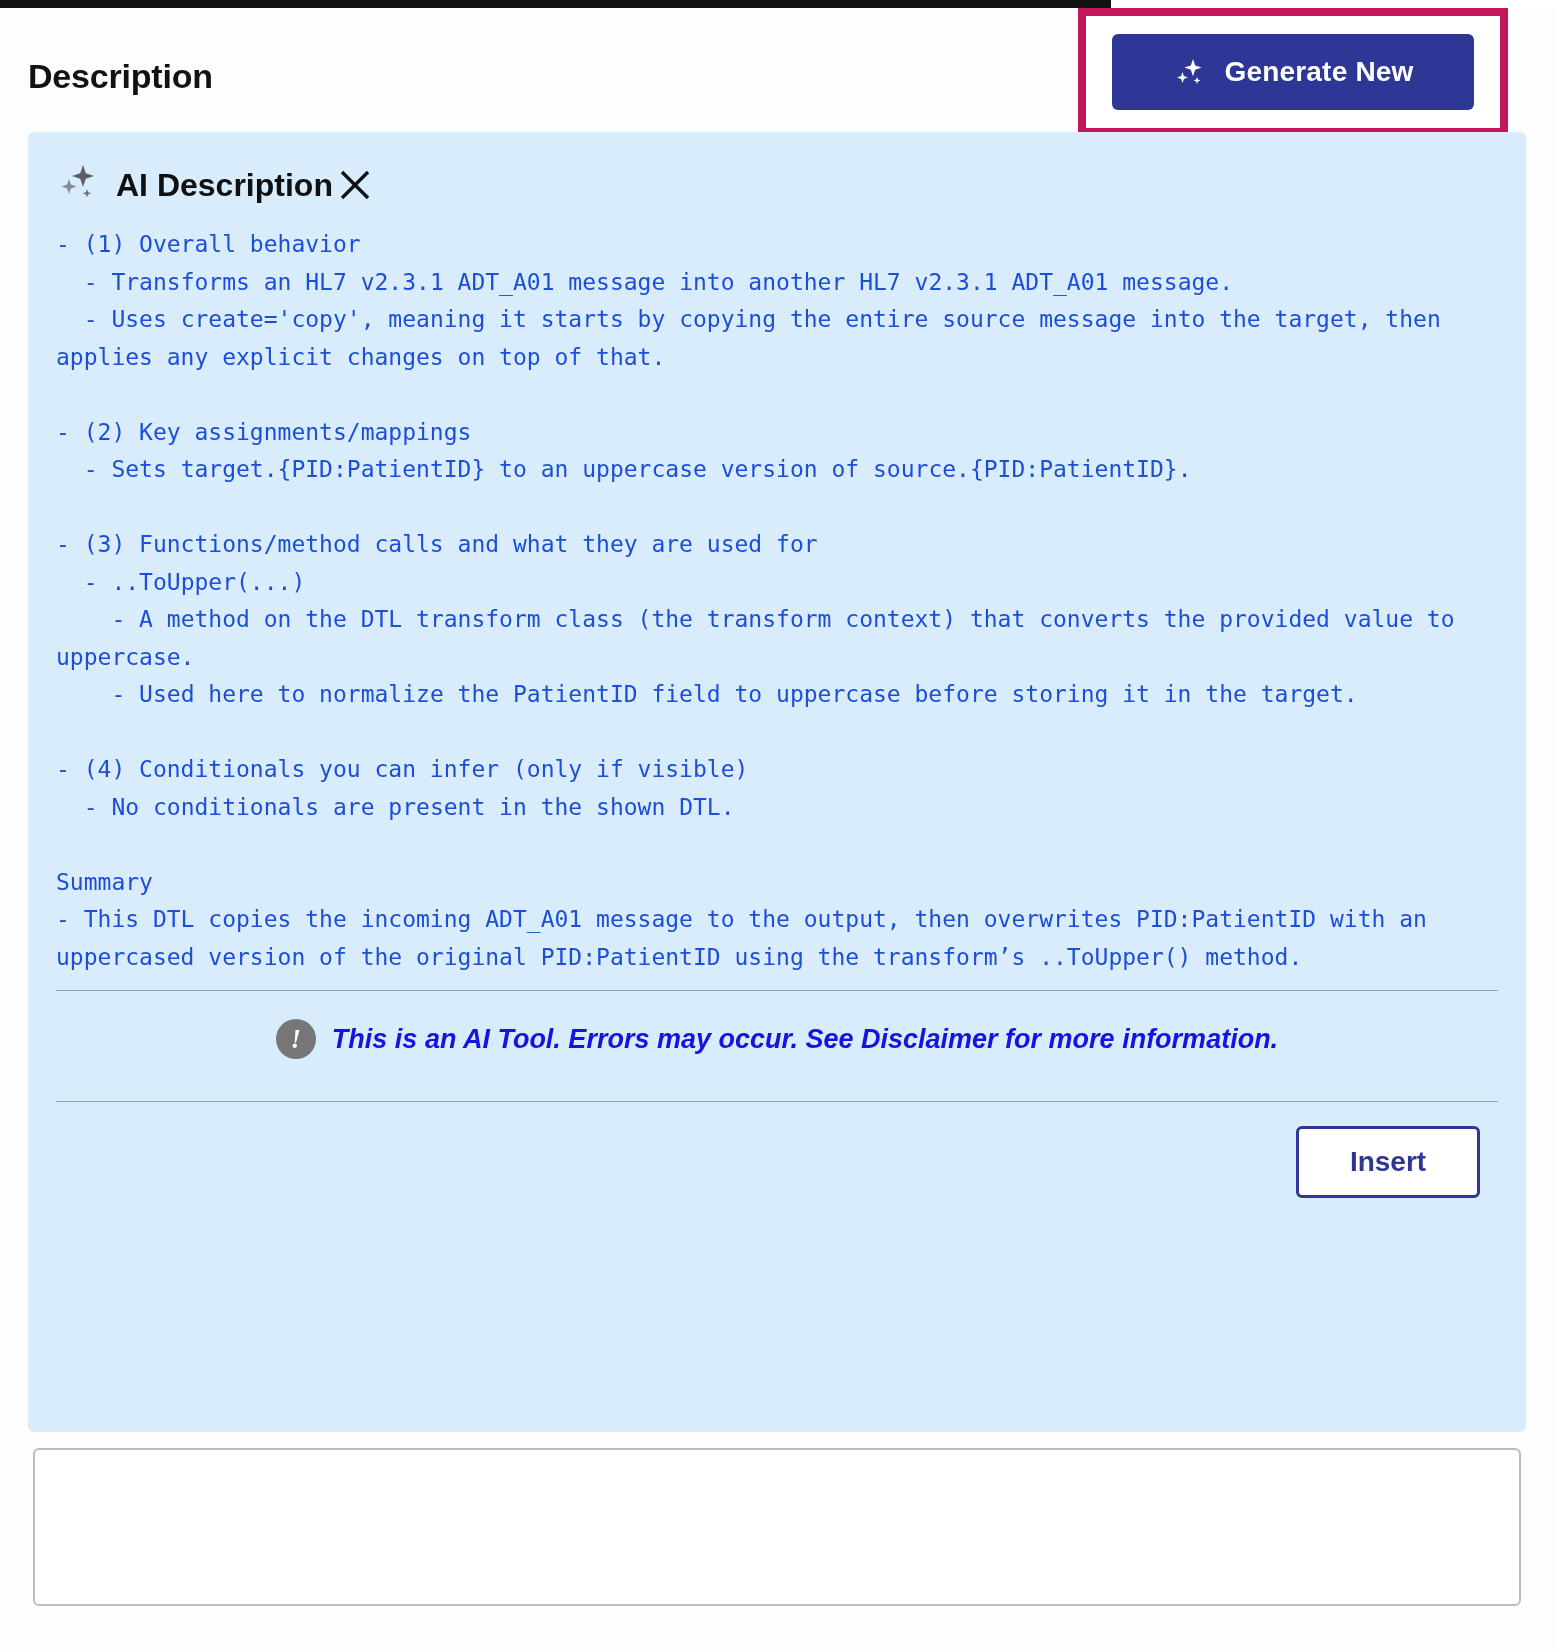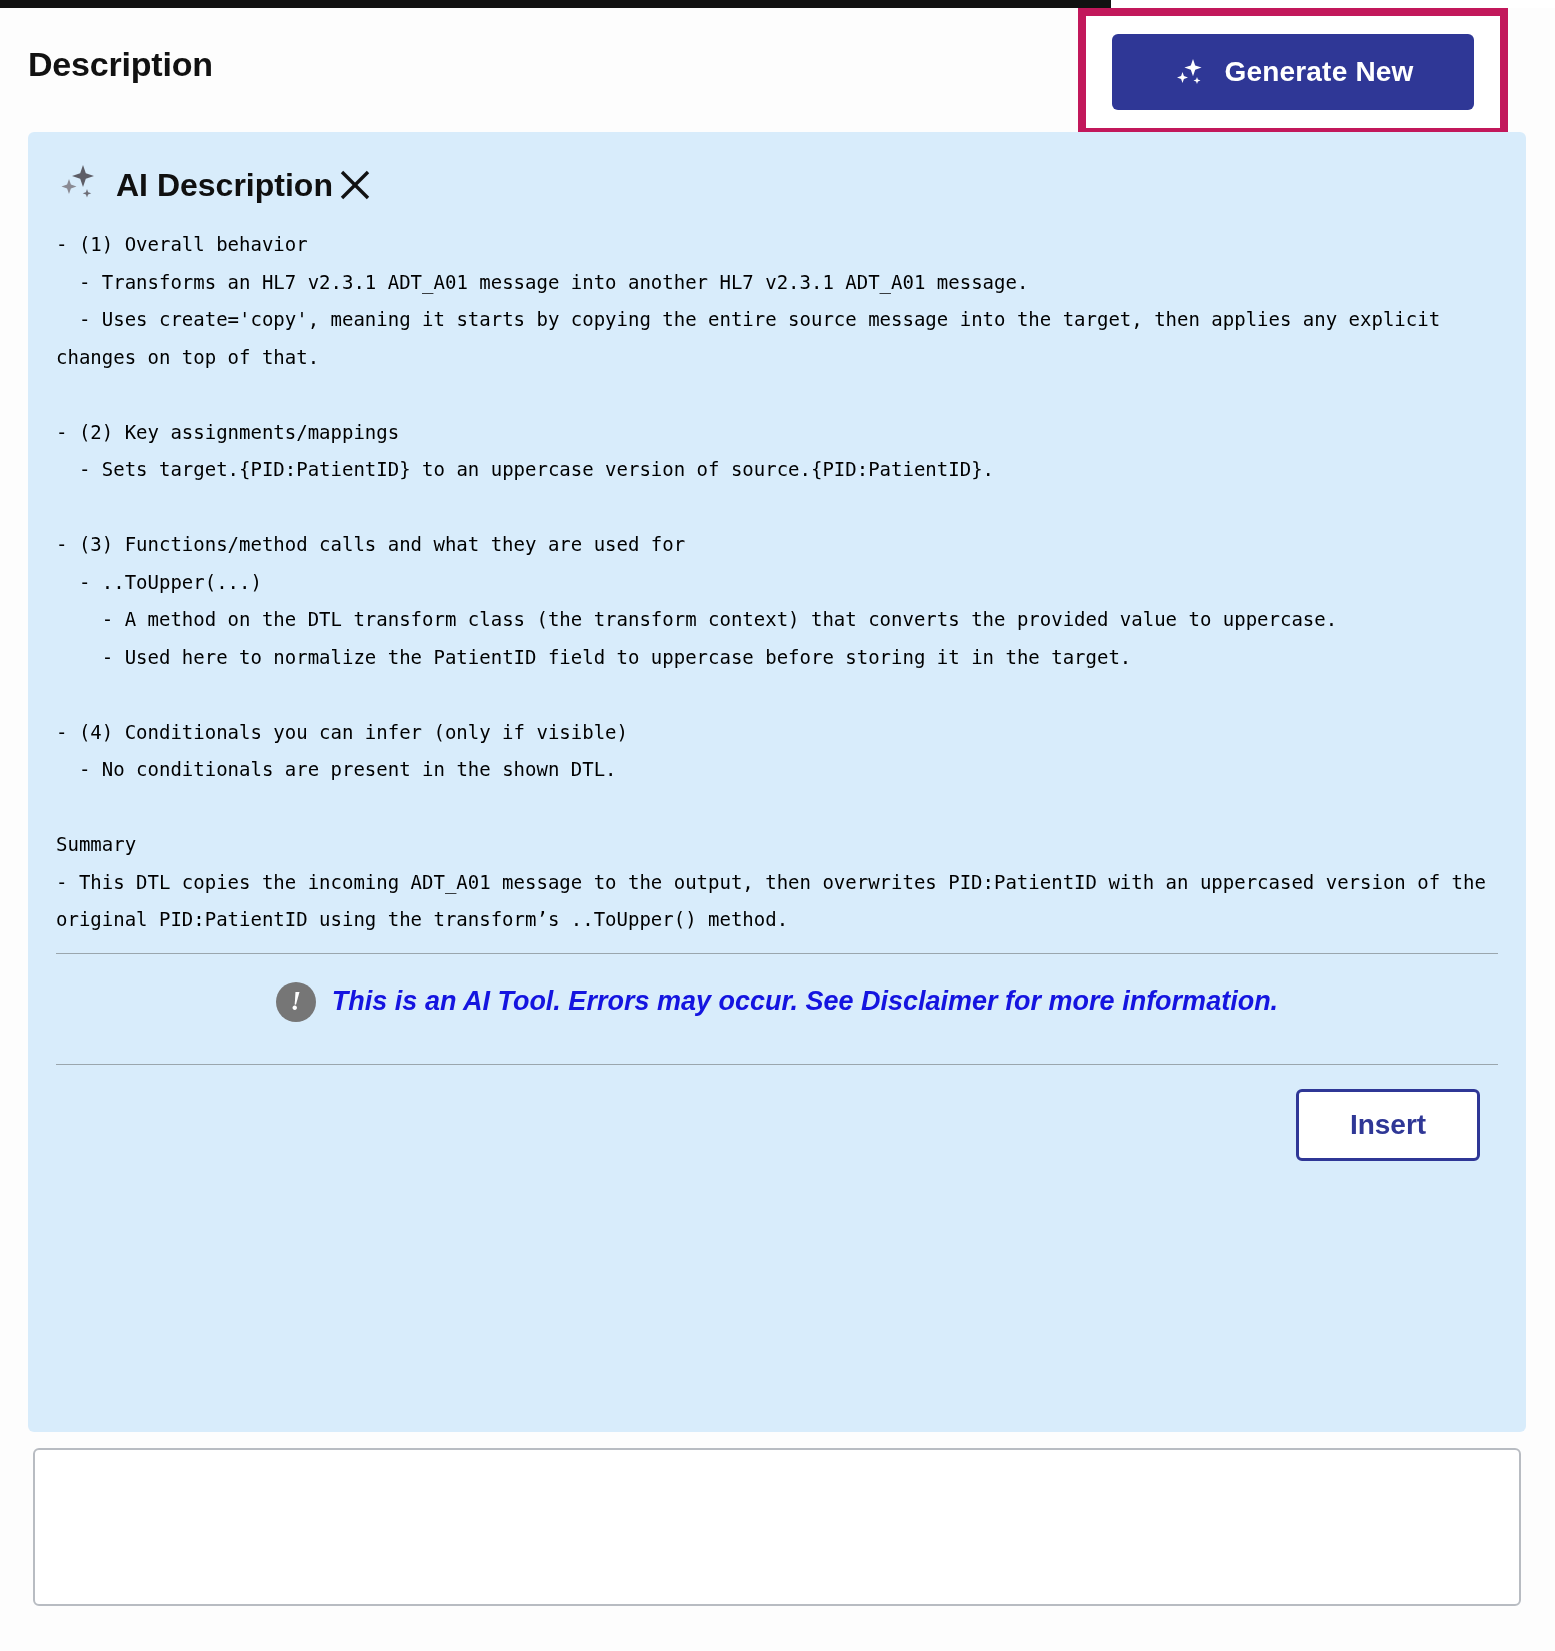--- a/index.html
+++ b/index.html
@@ -45,21 +45,21 @@
   }
   .gutter-right {
     position: absolute;
     top: 130px; right: 0;
     width: 9px; height: 1513px;
     background: #111111;
   }
 
   .header {
     position: absolute;
-    top: 0;
+    top: 12px;
     left: 10px;
     width: 1536px;
     height: 112px;
     display: flex;
     align-items: center;
     justify-content: space-between;
     padding: 0 24px 0 18px;
   }
   .page-title {
     font-size: 34px;
@@ -126,23 +126,23 @@
     color: #101010;
   }
   .close-icon {
     width: 44px; height: 44px;
     display: flex; align-items: center; justify-content: center;
     cursor: pointer;
     margin-right: 10px;
   }
   .ai-body {
     font-family: "DejaVu Sans Mono", monospace;
-    font-size: 19px;
+    font-size: 23px;
     line-height: 37.5px;
-    color: #000000;
+    color: #1d4ed8;
     white-space: pre-wrap;
     word-break: break-word;
     margin-top: 10px;
     padding-right: 6px;
   }
   .divider {
     height: 1px;
     background: #9aa6ad;
     margin: 14px 0 0 0;
   }

